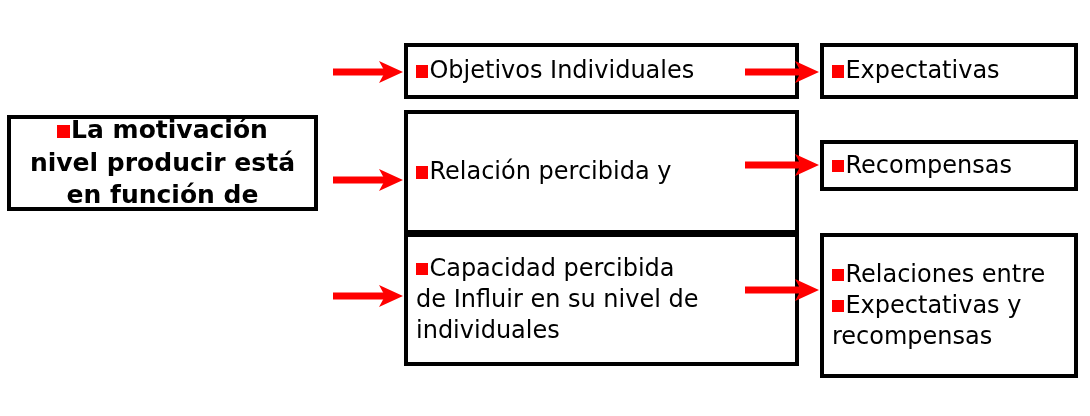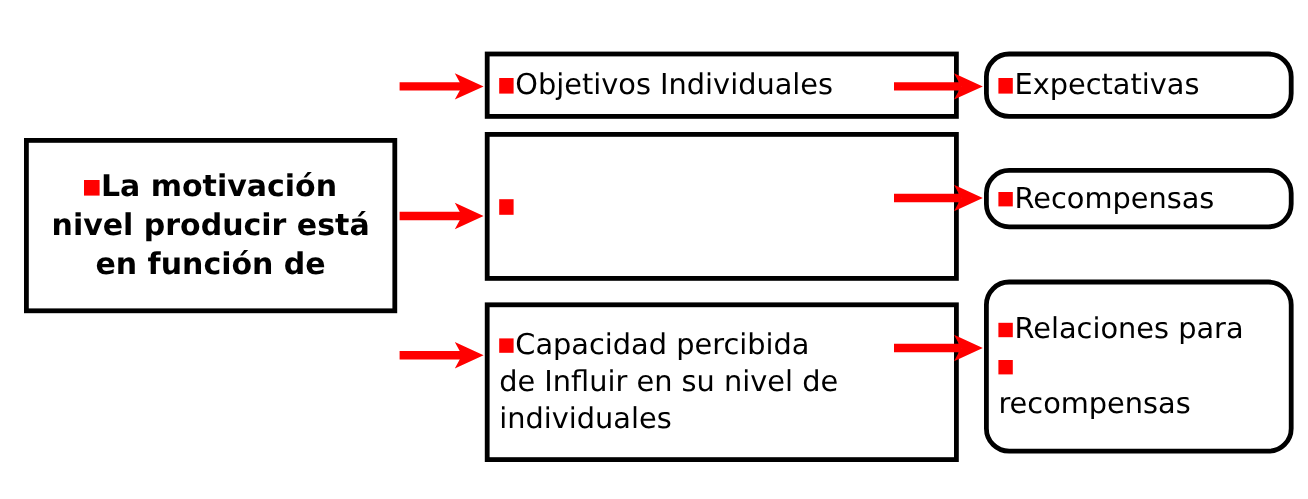--- a/index.html
+++ b/index.html
@@ -43,24 +43,24 @@
     display: inline-block;
     width: 0.52em;
     height: 0.52em;
     background: #ff0000;
     vertical-align: 0.02em;
     margin-right: 0.04em;
   }
 
   
   #node-root {
-    left: 20px;
+    left: 7px;
     top: 115px;
     width: 311px;
-    height: 146px;
+    height: 96px;
     padding: 0 6px;
   }
   #node-root .line {
     font-size: 25px;
     font-weight: bold;
     text-align: center;
     line-height: 1.30;
   }
 
   
@@ -70,28 +70,27 @@
     padding: 0 8px;
   }
   .col-mid .line {
     font-size: 24px;
     font-weight: normal;
     text-align: left;
     line-height: 1.30;
   }
   #node-m1 { top: 43px;  height: 56px; }
   #node-m2 { top: 110px; height: 124px; }
-  #node-m3 { top: 252px; height: 133px; justify-content: center; }
+  #node-m3 { top: 233px; height: 133px; justify-content: center; }
 
   
   .col-right {
     left: 820px;
     width: 258px;
     padding: 0 8px;
-    border-radius: 21px;
   }
   .col-right .line {
     font-size: 24px;
     font-weight: normal;
     text-align: left;
     line-height: 1.30;
   }
   #node-r1 { top: 43px;  height: 56px; }
   #node-r2 { top: 140px; height: 51px; }
   #node-r3 { top: 233px; height: 145px; }
@@ -119,21 +118,21 @@
   </div>
 
   <div class="node col-mid" id="node-m1">
     <div class="lines">
       <span class="line"><span class="bullet"></span><span>Objetivos Individuales</span></span>
     </div>
   </div>
 
   <div class="node col-mid" id="node-m2">
     <div class="lines">
-      <span class="line"><span class="bullet"></span></span>
+      <span class="line"><span class="bullet"></span><span>Relación percibida y</span></span>
     </div>
   </div>
 
   <div class="node col-mid" id="node-m3">
     <div class="lines">
       <span class="line"><span class="bullet"></span><span>Capacidad percibida</span></span>
       <span class="line">de Influir en su nivel de</span>
       <span class="line">individuales</span>
     </div>
   </div>
@@ -145,22 +144,22 @@
   </div>
 
   <div class="node col-right" id="node-r2">
     <div class="lines">
       <span class="line"><span class="bullet"></span><span>Recompensas</span></span>
     </div>
   </div>
 
   <div class="node col-right" id="node-r3">
     <div class="lines">
-      <span class="line"><span class="bullet"></span><span>Relaciones para</span></span>
-      <span class="line"><span class="bullet"></span></span>
+      <span class="line"><span class="bullet"></span><span>Relaciones entre</span></span>
+      <span class="line"><span class="bullet"></span><span>Expectativas y</span></span>
       <span class="line">recompensas</span>
     </div>
   </div>
 
   <div class="arrow" style="left:333px; top:59px;  width:70px;">
     <svg width="70" height="26" viewBox="0 0 70 26" aria-hidden="true">
       <line x1="0" y1="13" x2="52" y2="13" stroke="#ff0000" stroke-width="7"></line>
       <polygon points="46,2 70,13 46,24 52,13" fill="#ff0000"></polygon>
     </svg>
   </div>

